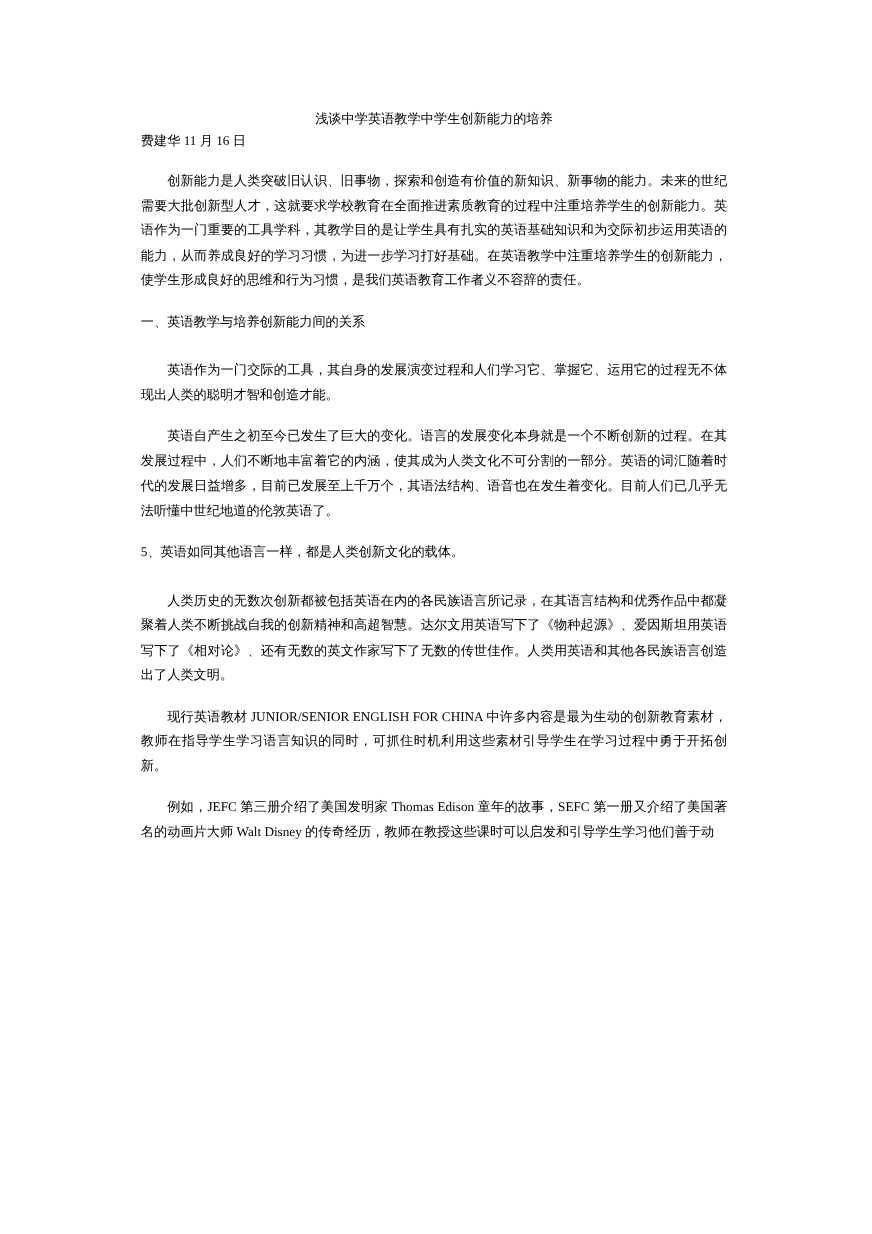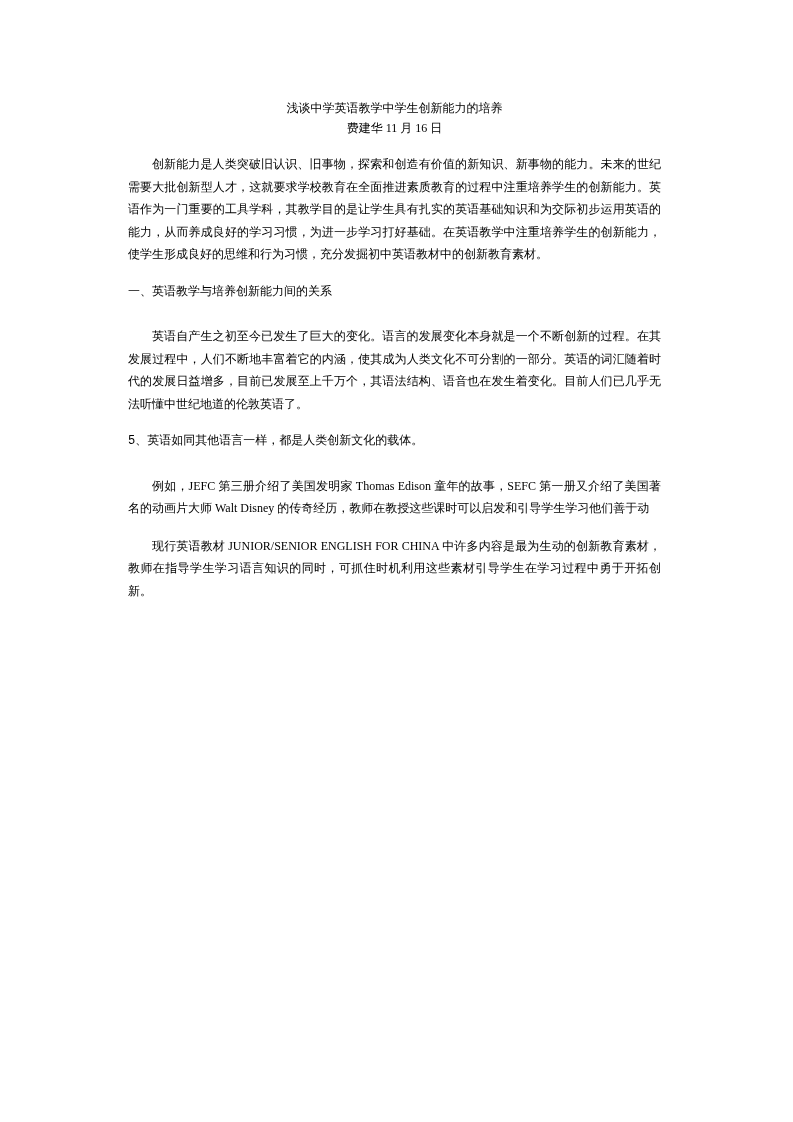--- a/index.html
+++ b/index.html
@@ -24,50 +24,51 @@
   }
   .doc-title {
     font-size: 12px;
     line-height: 20px;
     text-align: center;
     white-space: nowrap;
   }
   .doc-byline {
     font-size: 12px;
     line-height: 20px;
-    text-align: center;
+    text-align: left;
     margin-bottom: 4px;
     white-space: nowrap;
   }
   .block {
     font-size: 12px;
     line-height: 22.5px;
     text-align: justify;
     text-justify: inter-ideograph;
     word-break: normal;
     overflow-wrap: break-word;
   }
   .paragraph {
     text-indent: 24px;
     margin: 15px 0 0 0;
   }
   .heading {
     margin: 15px 0 22px 0;
-    font-family: Liberation Mono, monospace;
   }
 </style>
 </head>
 <body>
 
 <div class="page">
   <div class="content">
     <div class="doc-title">浅谈中学英语教学中学生创新能力的培养</div>
     <div class="doc-byline">费建华 11 月 16 日</div>
     <div>
-        <div class="block paragraph">创新能力是人类突破旧认识、旧事物，探索和创造有价值的新知识、新事物的能力。未来的世纪需要大批创新型人才，这就要求学校教育在全面推进素质教育的过程中注重培养学生的创新能力。英语作为一门重要的工具学科，其教学目的是让学生具有扎实的英语基础知识和为交际初步运用英语的能力，从而养成良好的学习习惯，为进一步学习打好基础。在英语教学中注重培养学生的创新能力，使学生形成良好的思维和行为习惯，充分发掘初中英语教材中的创新教育素材。</div>
+        <div class="block paragraph">创新能力是人类突破旧认识、旧事物，探索和创造有价值的新知识、新事物的能力。未来的世纪需要大批创新型人才，这就要求学校教育在全面推进素质教育的过程中注重培养学生的创新能力。英语作为一门重要的工具学科，其教学目的是让学生具有扎实的英语基础知识和为交际初步运用英语的能力，从而养成良好的学习习惯，为进一步学习打好基础。在英语教学中注重培养学生的创新能力，使学生形成良好的思维和行为习惯，是我们英语教育工作者义不容辞的责任。</div>
         <div class="block heading">一、英语教学与培养创新能力间的关系</div>
+        <div class="block paragraph">英语作为一门交际的工具，其自身的发展演变过程和人们学习它、掌握它、运用它的过程无不体现出人类的聪明才智和创造才能。</div>
         <div class="block paragraph">英语自产生之初至今已发生了巨大的变化。语言的发展变化本身就是一个不断创新的过程。在其发展过程中，人们不断地丰富着它的内涵，使其成为人类文化不可分割的一部分。英语的词汇随着时代的发展日益增多，目前已发展至上千万个，其语法结构、语音也在发生着变化。目前人们已几乎无法听懂中世纪地道的伦敦英语了。</div>
         <div class="block heading">5、英语如同其他语言一样，都是人类创新文化的载体。</div>
+        <div class="block paragraph">人类历史的无数次创新都被包括英语在内的各民族语言所记录，在其语言结构和优秀作品中都凝聚着人类不断挑战自我的创新精神和高超智慧。达尔文用英语写下了《物种起源》、爱因斯坦用英语写下了《相对论》、还有无数的英文作家写下了无数的传世佳作。人类用英语和其他各民族语言创造出了人类文明。</div>
+        <div class="block paragraph">现行英语教材 JUNIOR/SENIOR ENGLISH FOR CHINA 中许多内容是最为生动的创新教育素材，教师在指导学生学习语言知识的同时，可抓住时机利用这些素材引导学生在学习过程中勇于开拓创新。</div>
         <div class="block paragraph">例如，JEFC 第三册介绍了美国发明家 Thomas Edison 童年的故事，SEFC 第一册又介绍了美国著名的动画片大师 Walt Disney 的传奇经历，教师在教授这些课时可以启发和引导学生学习他们善于动</div>
-        <div class="block paragraph">现行英语教材 JUNIOR/SENIOR ENGLISH FOR CHINA 中许多内容是最为生动的创新教育素材，教师在指导学生学习语言知识的同时，可抓住时机利用这些素材引导学生在学习过程中勇于开拓创新。</div>
       </div>
   </div>
 </div>
 
 </body></html>

